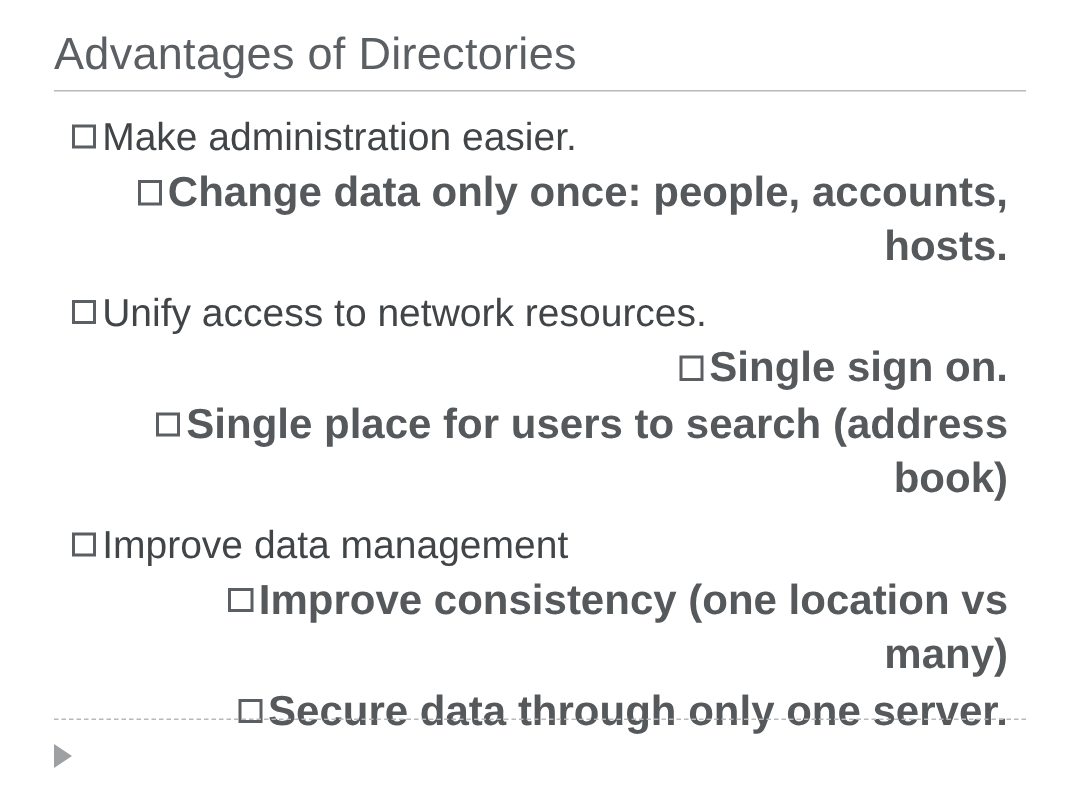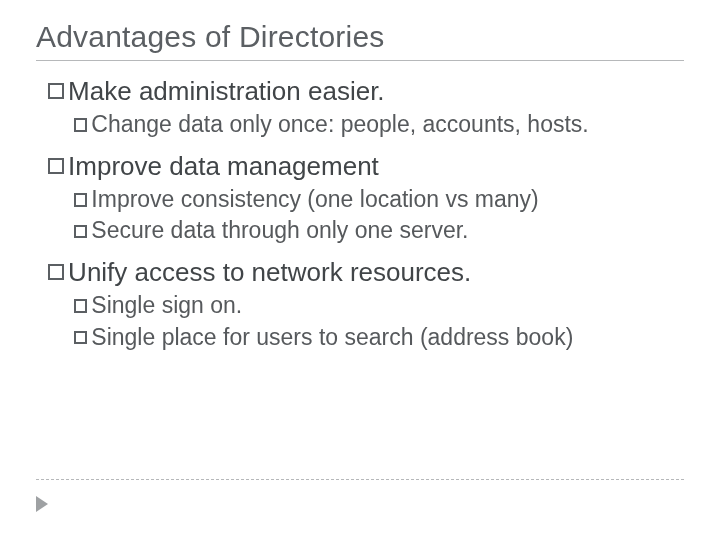--- a/index.html
+++ b/index.html
@@ -53,25 +53,26 @@
     color: #414548;
     margin: 4px 0 2px 0;
     line-height: 1.28;
   }
   ul.lvl2 {
     list-style: none;
     margin: 0 0 10px 0;
     padding: 0 0 0 26px;
   }
   ul.lvl2 > li {
-    font-size: 23px;
-    font-weight: 400;
+    font-size: 28px;
+    font-weight: 700;
     color: #56595c;
     margin: 2px 0;
     line-height: 1.28;
+    text-align: right;
   }
   ul.lvl2 .bullet-sq {
     width: 0.58em;
     height: 0.58em;
   }
   .footer-line {
     position: absolute;
     left: 36px;
     right: 36px;
     bottom: 60px;
@@ -99,39 +100,39 @@
     <li>
       <span class="bullet-sq"></span><span>Make administration easier.</span>
       <ul class="lvl2">
         <li>
           <span class="bullet-sq"></span><span>Change data only once: people, accounts, hosts.</span>
         </li>
       </ul>
     </li>
 
     <li>
+      <span class="bullet-sq"></span><span>Unify access to network resources.</span>
+      <ul class="lvl2">
+        <li>
+          <span class="bullet-sq"></span><span>Single sign on.</span>
+        </li>
+        <li>
+          <span class="bullet-sq"></span><span>Single place for users to search (address book)</span>
+        </li>
+      </ul>
+    </li>
+
+    <li>
       <span class="bullet-sq"></span><span>Improve data management</span>
       <ul class="lvl2">
         <li>
           <span class="bullet-sq"></span><span>Improve consistency (one location vs many)</span>
         </li>
         <li>
           <span class="bullet-sq"></span><span>Secure data through only one server.</span>
         </li>
       </ul>
     </li>
-
-    <li>
-      <span class="bullet-sq"></span><span>Unify access to network resources.</span>
-      <ul class="lvl2">
-        <li>
-          <span class="bullet-sq"></span><span>Single sign on.</span>
-        </li>
-        <li>
-          <span class="bullet-sq"></span><span>Single place for users to search (address book)</span>
-        </li>
-      </ul>
-    </li>
   </ul>
 
   <div class="footer-line"></div>
   <div class="arrow"></div>
 </div>
 
 </body></html>

